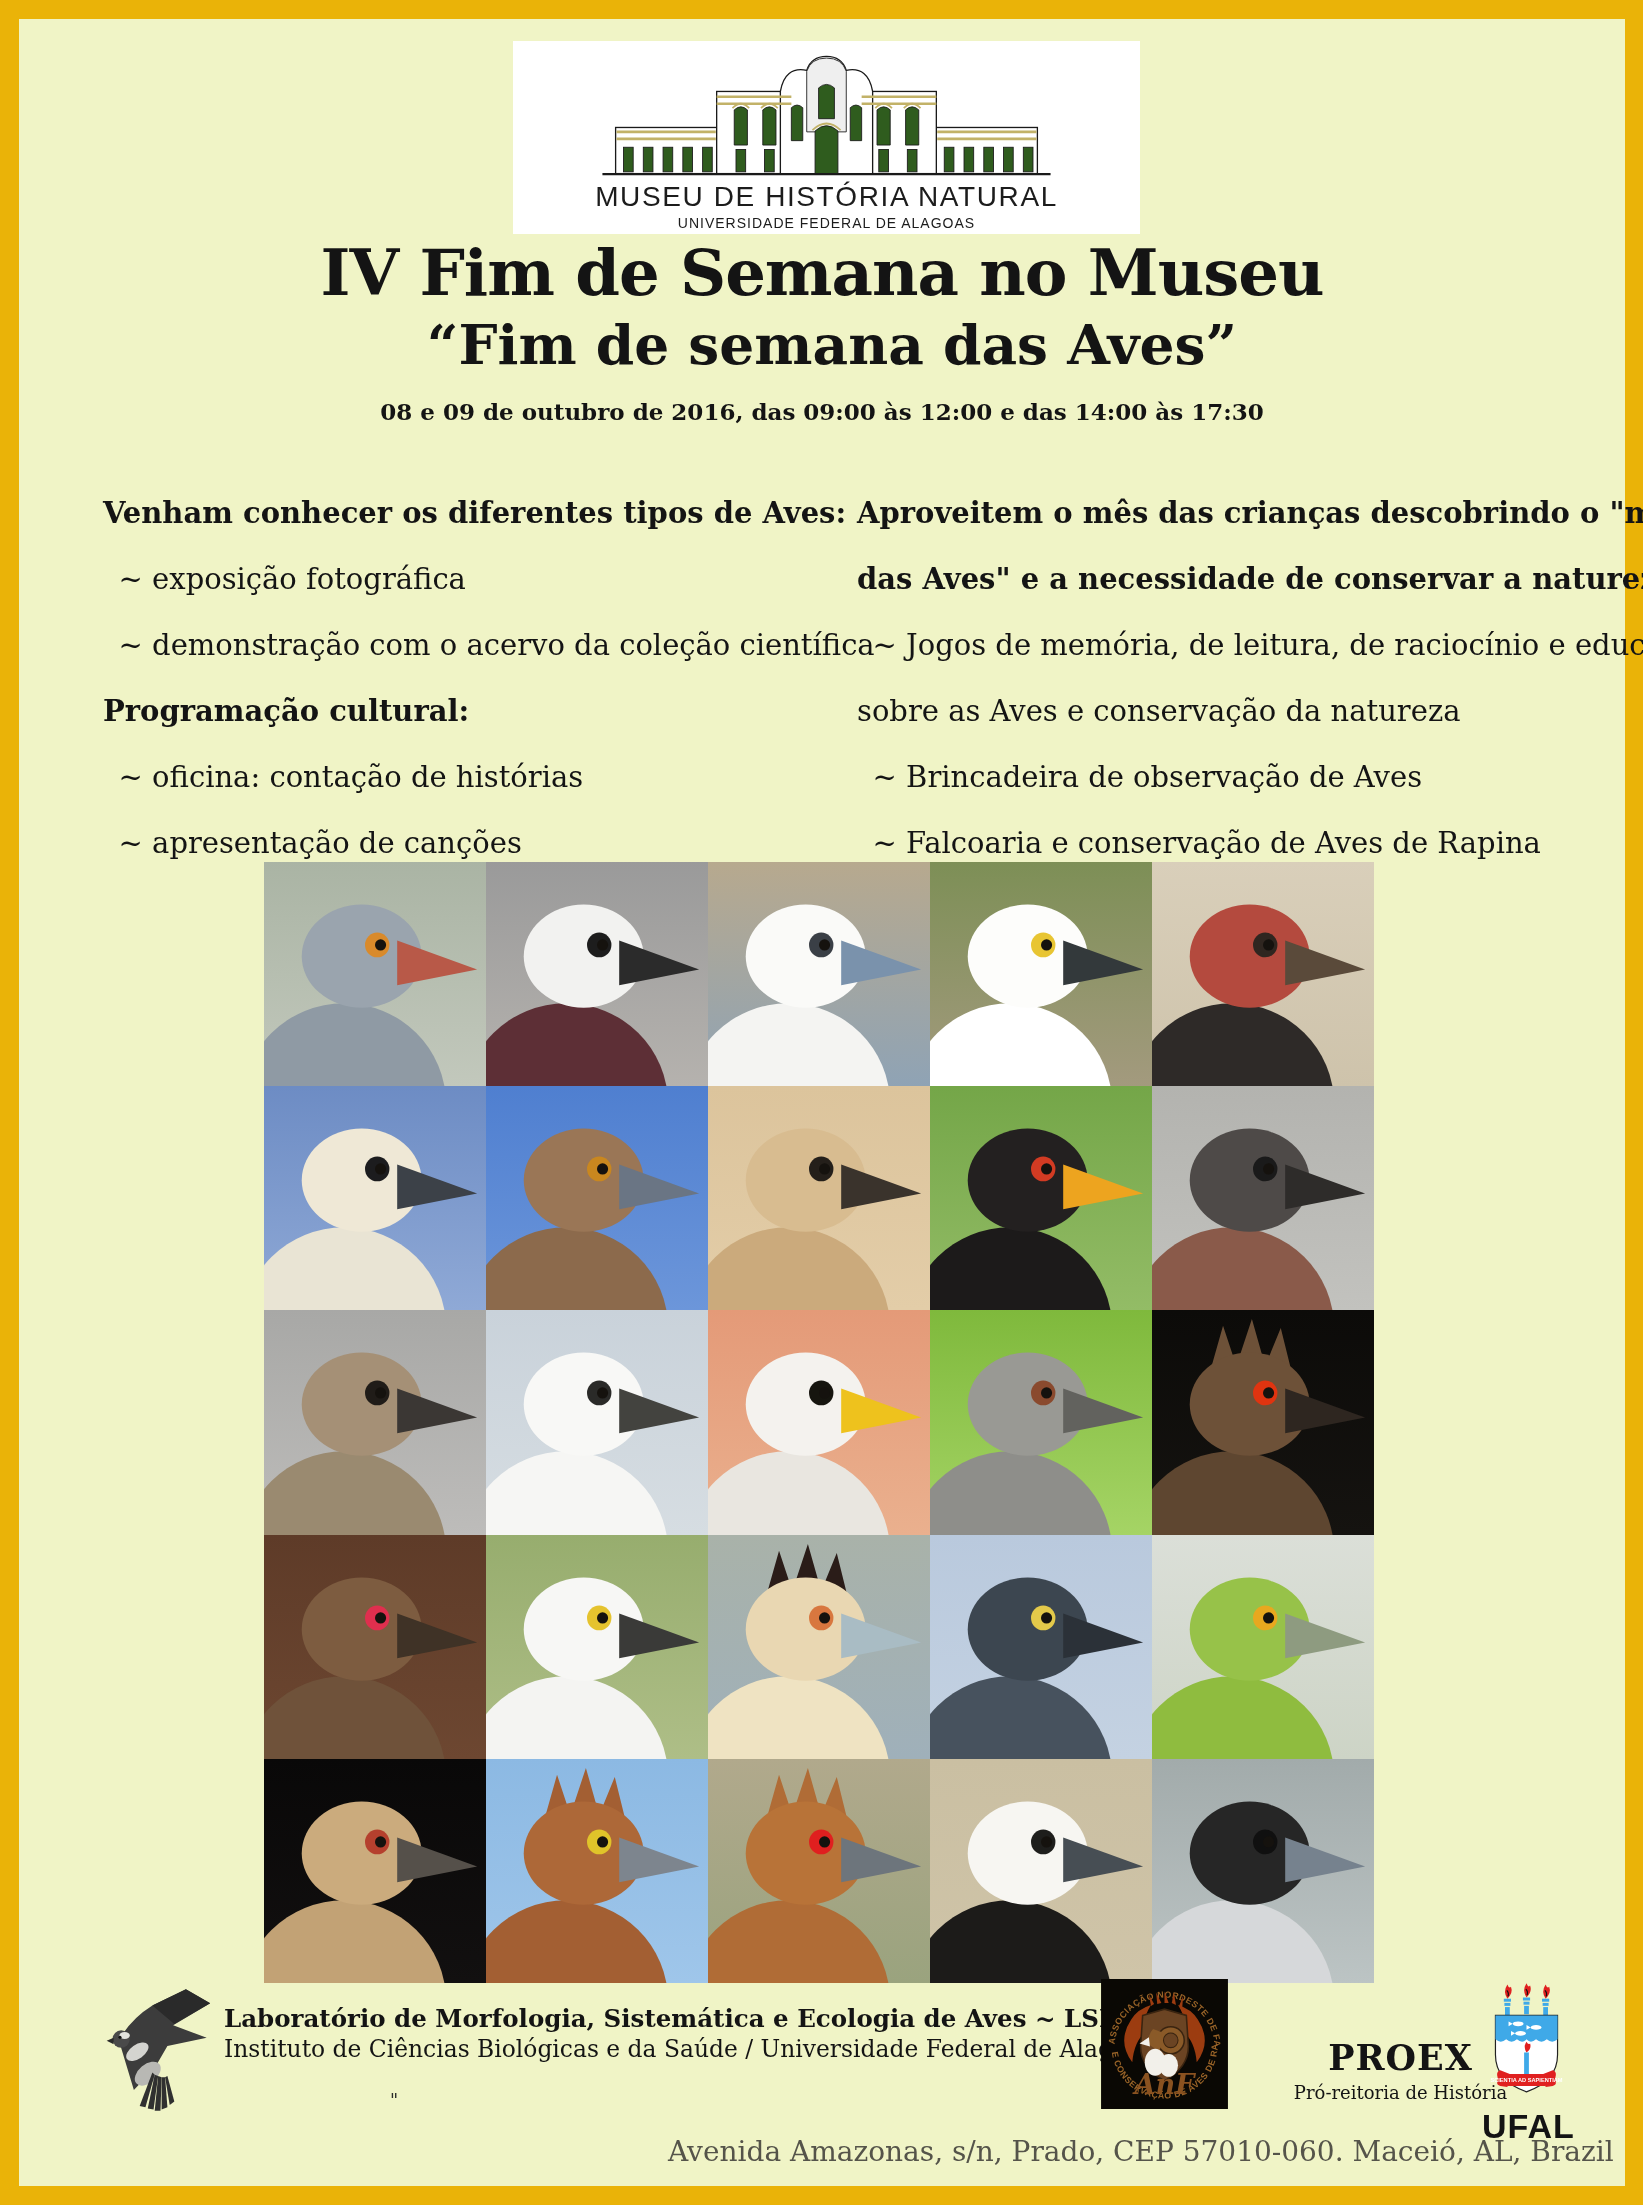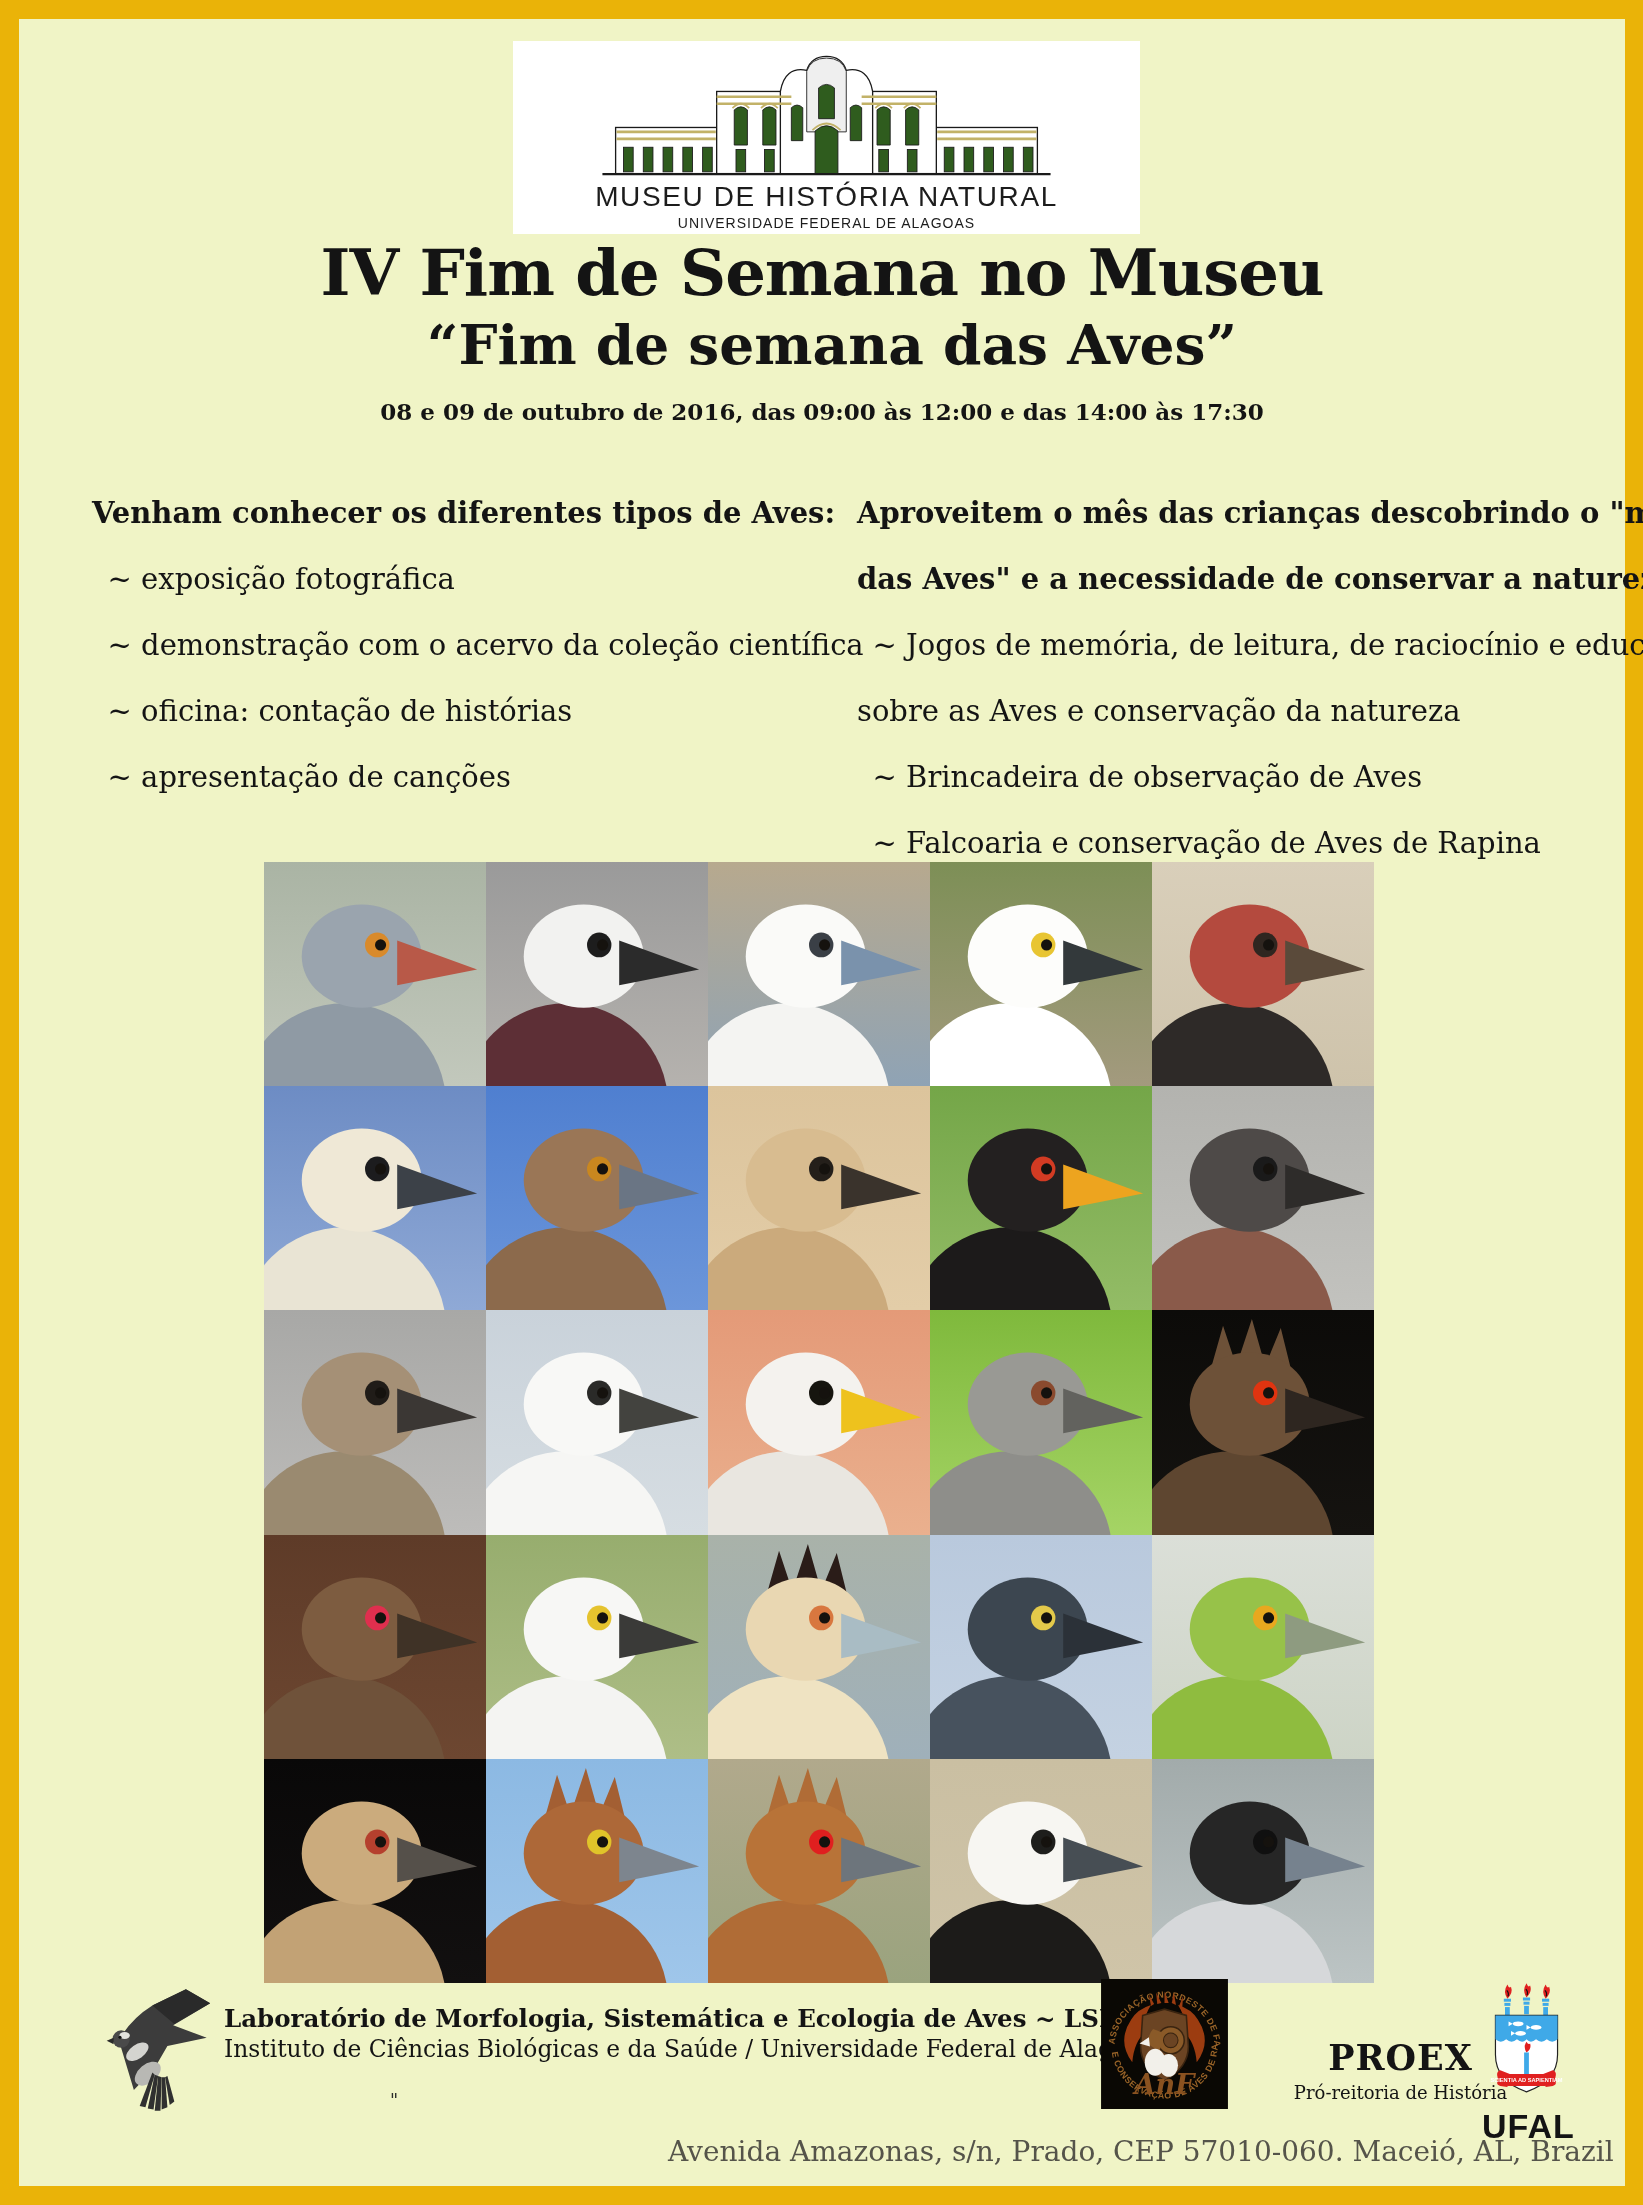--- a/index.html
+++ b/index.html
@@ -17,21 +17,21 @@
   
   .title{position:absolute;left:0;right:0;top:235px;text-align:center;font-size:64px;font-weight:bold;letter-spacing:-1px;}
   .subtitle{position:absolute;left:0;right:0;top:312px;text-align:center;font-size:55px;font-weight:bold;padding-left:20px;}
   .dateline{position:absolute;left:0;right:0;top:398px;text-align:center;font-size:23px;font-weight:bold;}
 
   
   .col{position:absolute;top:480px;font-size:29px;}
   .col .tline{line-height:66px;white-space:nowrap;}
   .col .bold{font-weight:bold;}
   .col .indent{padding-left:15.6px;}
-  .col-left{left:92px;width:745px;}
+  .col-left{left:103px;width:745px;}
   .col-right{left:857px;width:739px;}
 
   
   .grid{position:absolute;left:264px;top:862px;width:1110px;height:1121px;
         display:grid;grid-template-columns:repeat(5,1fr);grid-template-rows:repeat(5,1fr);}
   .cell{position:relative;overflow:hidden;}
   .cell svg{position:absolute;inset:0;width:100%;height:100%;}
 
   
   .footer-text{position:absolute;left:224px;top:2003px;}
@@ -109,20 +109,21 @@
   </div>
 
   <div class="title">IV Fim de Semana no Museu</div>
   <div class="subtitle">“Fim de  semana das Aves”</div>
   <div class="dateline">08 e 09 de outubro de 2016,  das 09:00 às 12:00  e das 14:00 às 17:30</div>
 
   <div class="col col-left">
       <div class="tline bold">Venham conhecer os diferentes tipos de Aves:</div>
       <div class="tline indent">~ exposição fotográfica</div>
       <div class="tline indent">~ demonstração com o acervo da coleção científica</div>
+      <div class="tline bold">Programação cultural:</div>
       <div class="tline indent">~ oficina: contação de histórias</div>
       <div class="tline indent">~ apresentação de canções</div>
     </div>
   <div class="col col-right">
       <div class="tline bold">Aproveitem o mês das crianças descobrindo o "mundo</div>
       <div class="tline bold">das Aves" e a necessidade de conservar a natureza com:</div>
       <div class="tline indent">~ Jogos de memória, de leitura, de raciocínio e educativos</div>
       <div class="tline">sobre as Aves e conservação da natureza</div>
       <div class="tline indent">~ Brincadeira de observação de Aves</div>
       <div class="tline indent">~ Falcoaria e conservação de Aves de Rapina</div>

